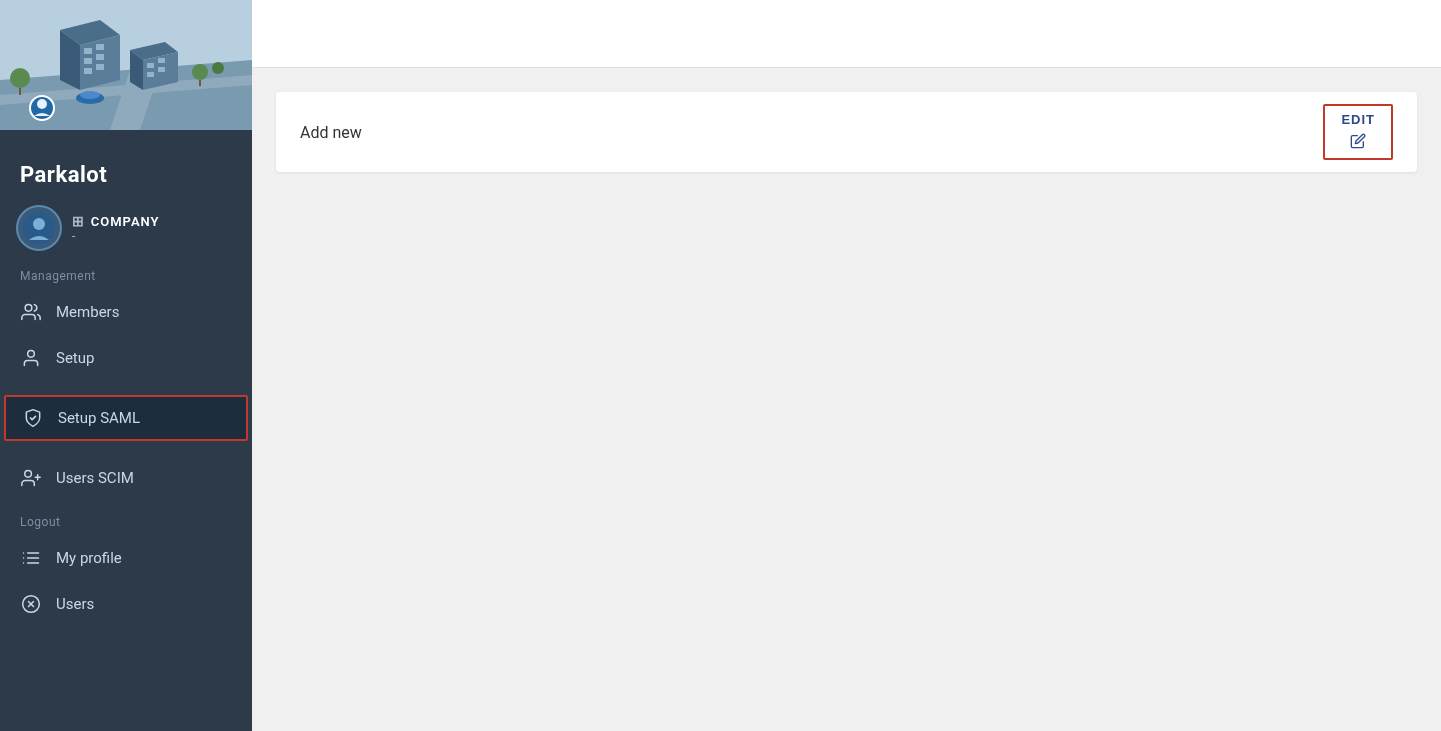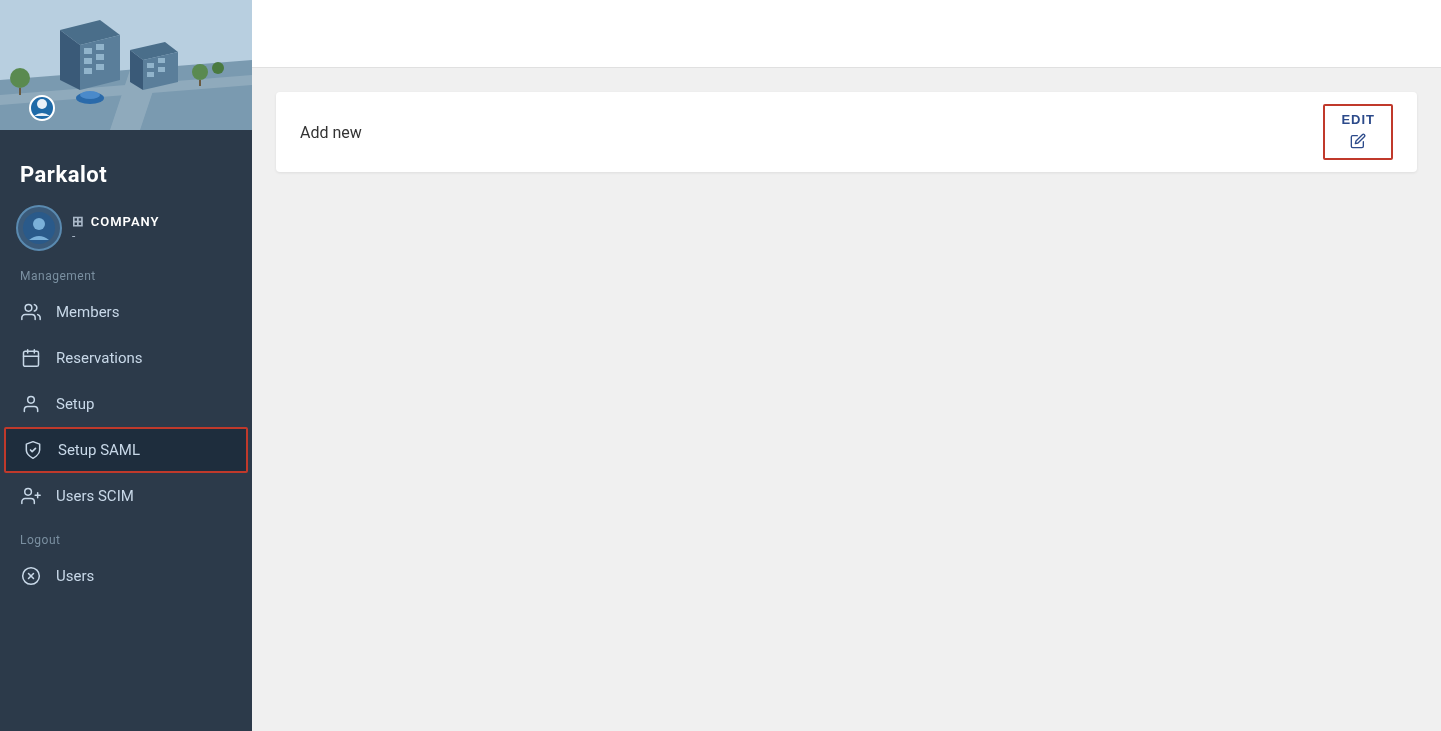--- a/index.html
+++ b/index.html
@@ -122,21 +122,21 @@
       display: flex;
       align-items: center;
       justify-content: center;
       color: #c8d8e8;
     }
 
     
     .nav-item.active-bordered {
       background: #1e2d3d;
       border: 2px solid #c0392b;
-      margin: 0 4px;
+      margin: 14px 4px;
       border-radius: 2px;
       padding: 10px 16px;
     }
 
     
     #main {
       flex: 1;
       background: #3b82f6;
       display: flex;
       flex-direction: column;
@@ -286,31 +286,20 @@
       <svg class="icon-svg" viewBox="0 0 24 24">
           <path d="M17 21v-2a4 4 0 0 0-4-4H5a4 4 0 0 0-4 4v2"></path>
           <circle cx="9" cy="7" r="4"></circle>
           <path d="M23 21v-2a4 4 0 0 0-3-3.87"></path>
           <path d="M16 3.13a4 4 0 0 1 0 7.75"></path>
         </svg>
     </span>
     <span>Members</span>
   </div>
 
-  <div class="nav-item">
-    <span class="nav-icon">
-      <svg class="icon-svg" viewBox="0 0 24 24">
-          <rect x="3" y="4" width="18" height="18" rx="2" ry="2"></rect>
-          <line x1="16" y1="2" x2="16" y2="6"></line>
-          <line x1="8" y1="2" x2="8" y2="6"></line>
-          <line x1="3" y1="10" x2="21" y2="10"></line>
-        </svg>
-    </span>
-    <span>Reservations</span>
-  </div>
 
   <div class="nav-item">
     <span class="nav-icon">
       <svg class="icon-svg" viewBox="0 0 24 24">
           <path d="M20 21v-2a4 4 0 0 0-4-4H8a4 4 0 0 0-4 4v2"></path>
           <circle cx="12" cy="7" r="4"></circle>
         </svg>
     </span>
     <span>Setup</span>
   </div>
@@ -332,20 +321,33 @@
           <circle cx="8.5" cy="7" r="4"></circle>
           <line x1="20" y1="8" x2="20" y2="14"></line>
           <line x1="23" y1="11" x2="17" y2="11"></line>
         </svg>
     </span>
     <span>Users SCIM</span>
   </div>
 
   <div class="nav-section-label">Logout</div>
 
+  <div class="nav-item">
+    <span class="nav-icon">
+      <svg class="icon-svg" viewBox="0 0 24 24">
+          <line x1="8" y1="6" x2="21" y2="6"></line>
+          <line x1="8" y1="12" x2="21" y2="12"></line>
+          <line x1="8" y1="18" x2="21" y2="18"></line>
+          <line x1="3" y1="6" x2="3.01" y2="6"></line>
+          <line x1="3" y1="12" x2="3.01" y2="12"></line>
+          <line x1="3" y1="18" x2="3.01" y2="18"></line>
+        </svg>
+    </span>
+    <span>My profile</span>
+  </div>
 
   <div class="nav-item">
     <span class="nav-icon">
       <svg class="icon-svg" viewBox="0 0 24 24">
           <circle cx="12" cy="12" r="10"></circle>
           <line x1="15" y1="9" x2="9" y2="15"></line>
           <line x1="9" y1="9" x2="15" y2="15"></line>
         </svg>
     </span>
     <span>Users</span>

